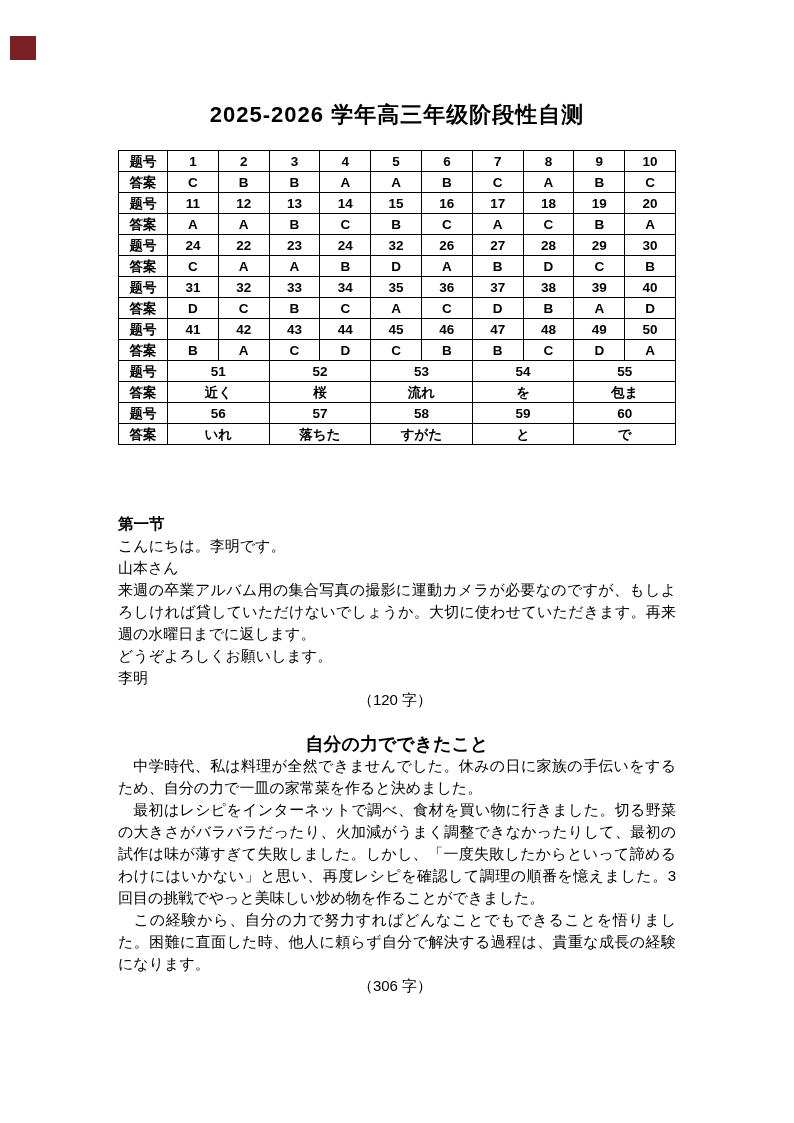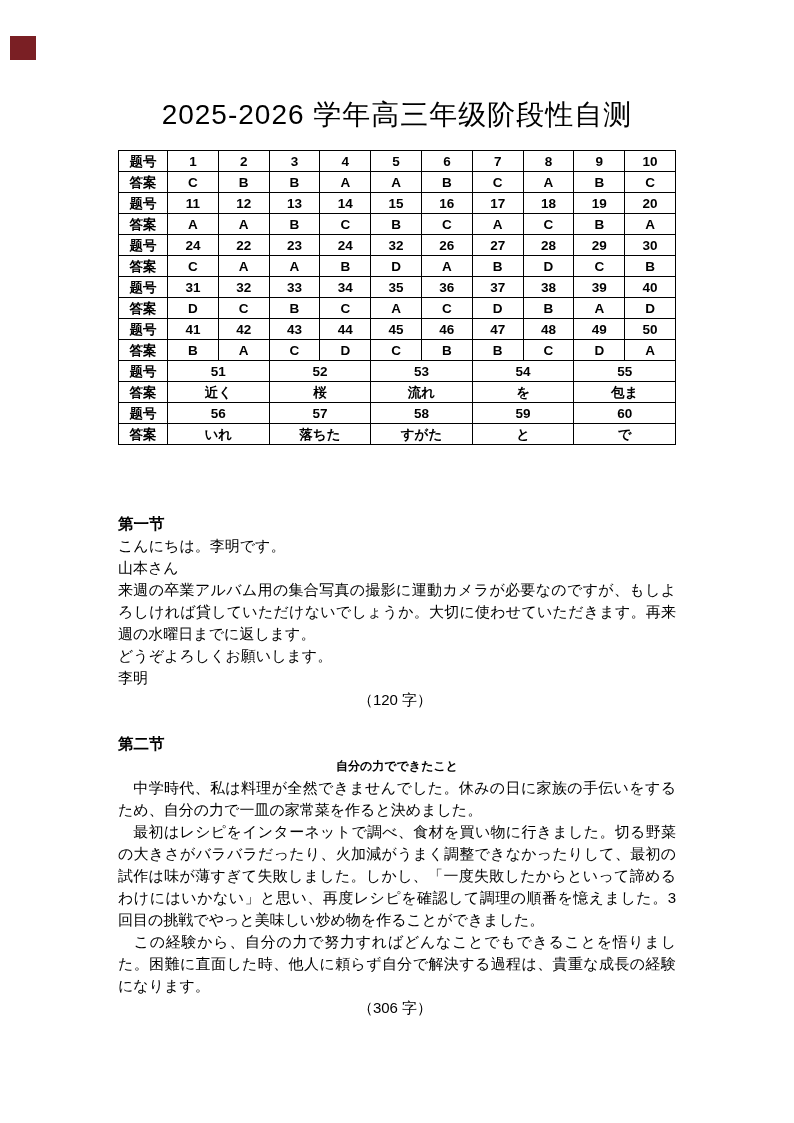--- a/index.html
+++ b/index.html
@@ -22,22 +22,22 @@
     height: 24px;
     background: #7a1f24;
   }
   .content {
     position: absolute;
     left: 118px;
     top: 98px;
     width: 558px;
   }
   .title {
-    font-size: 28px;
-    font-weight: normal;
+    font-size: 22px;
+    font-weight: bold;
     text-align: center;
     line-height: 34px;
     letter-spacing: 1px;
   }
   .subtitle {
     font-size: 27px;
     font-weight: bold;
     text-align: center;
     line-height: 33px;
     letter-spacing: 1px;
@@ -58,21 +58,21 @@
     font-size: 13.5px;
     line-height: 15px;
     padding: 1px 2px;
     overflow: hidden;
     white-space: nowrap;
   }
   .sections { margin-top: 68px; font-size: 15px; line-height: 22px; }
   .section-heading { font-weight: bold; font-size: 15.5px; line-height: 22px; }
   .body-line { line-height: 22px; word-break: break-all; text-align: justify; }
   .char-count { text-align: center; line-height: 22px; padding-right: 4px; }
-  .essay-title { font-weight: bold; text-align: center; line-height: 22px; font-size: 12px; }
+  .essay-title { font-weight: bold; text-align: center; line-height: 22px; font-size: 18px; }
   .section-2 { margin-top: 22px; }
 </style>
 </head>
 <body>
 
 <div class="page">
   <div class="corner-mark"></div>
   <div class="content">
 
     <div class="title">2025-2026 学年高三年级阶段性自测</div>
@@ -265,21 +265,20 @@
             <div class="body-line">こんにちは。李明です。</div>
             <div class="body-line">山本さん</div>
             <div class="body-line">来週の卒業アルバム用の集合写真の撮影に運動カメラが必要なのですが、もしよろしければ貸していただけないでしょうか。大切に使わせていただきます。再来週の水曜日までに返します。</div>
             <div class="body-line">どうぞよろしくお願いします。</div>
             <div class="body-line">李明</div>
           </div>
         <div class="char-count">（120 字）</div>
       </div>
 
       <div class="section section-2">
-        <div class="section-heading">第二节</div>
         <div class="essay-title">自分の力でできたこと</div>
         <div id="section2-paragraphs">
             <div class="body-line">　中学時代、私は料理が全然できませんでした。休みの日に家族の手伝いをするため、自分の力で一皿の家常菜を作ると決めました。</div>
             <div class="body-line">　最初はレシピをインターネットで調べ、食材を買い物に行きました。切る野菜の大きさがバラバラだったり、火加減がうまく調整できなかったりして、最初の試作は味が薄すぎて失敗しました。しかし、「一度失敗したからといって諦めるわけにはいかない」と思い、再度レシピを確認して調理の順番を憶えました。3 回目の挑戦でやっと美味しい炒め物を作ることができました。</div>
             <div class="body-line">　この経験から、自分の力で努力すればどんなことでもできることを悟りました。困難に直面した時、他人に頼らず自分で解決する過程は、貴重な成長の経験になります。</div>
           </div>
         <div class="char-count">（306 字）</div>
       </div>
 
     </div>

